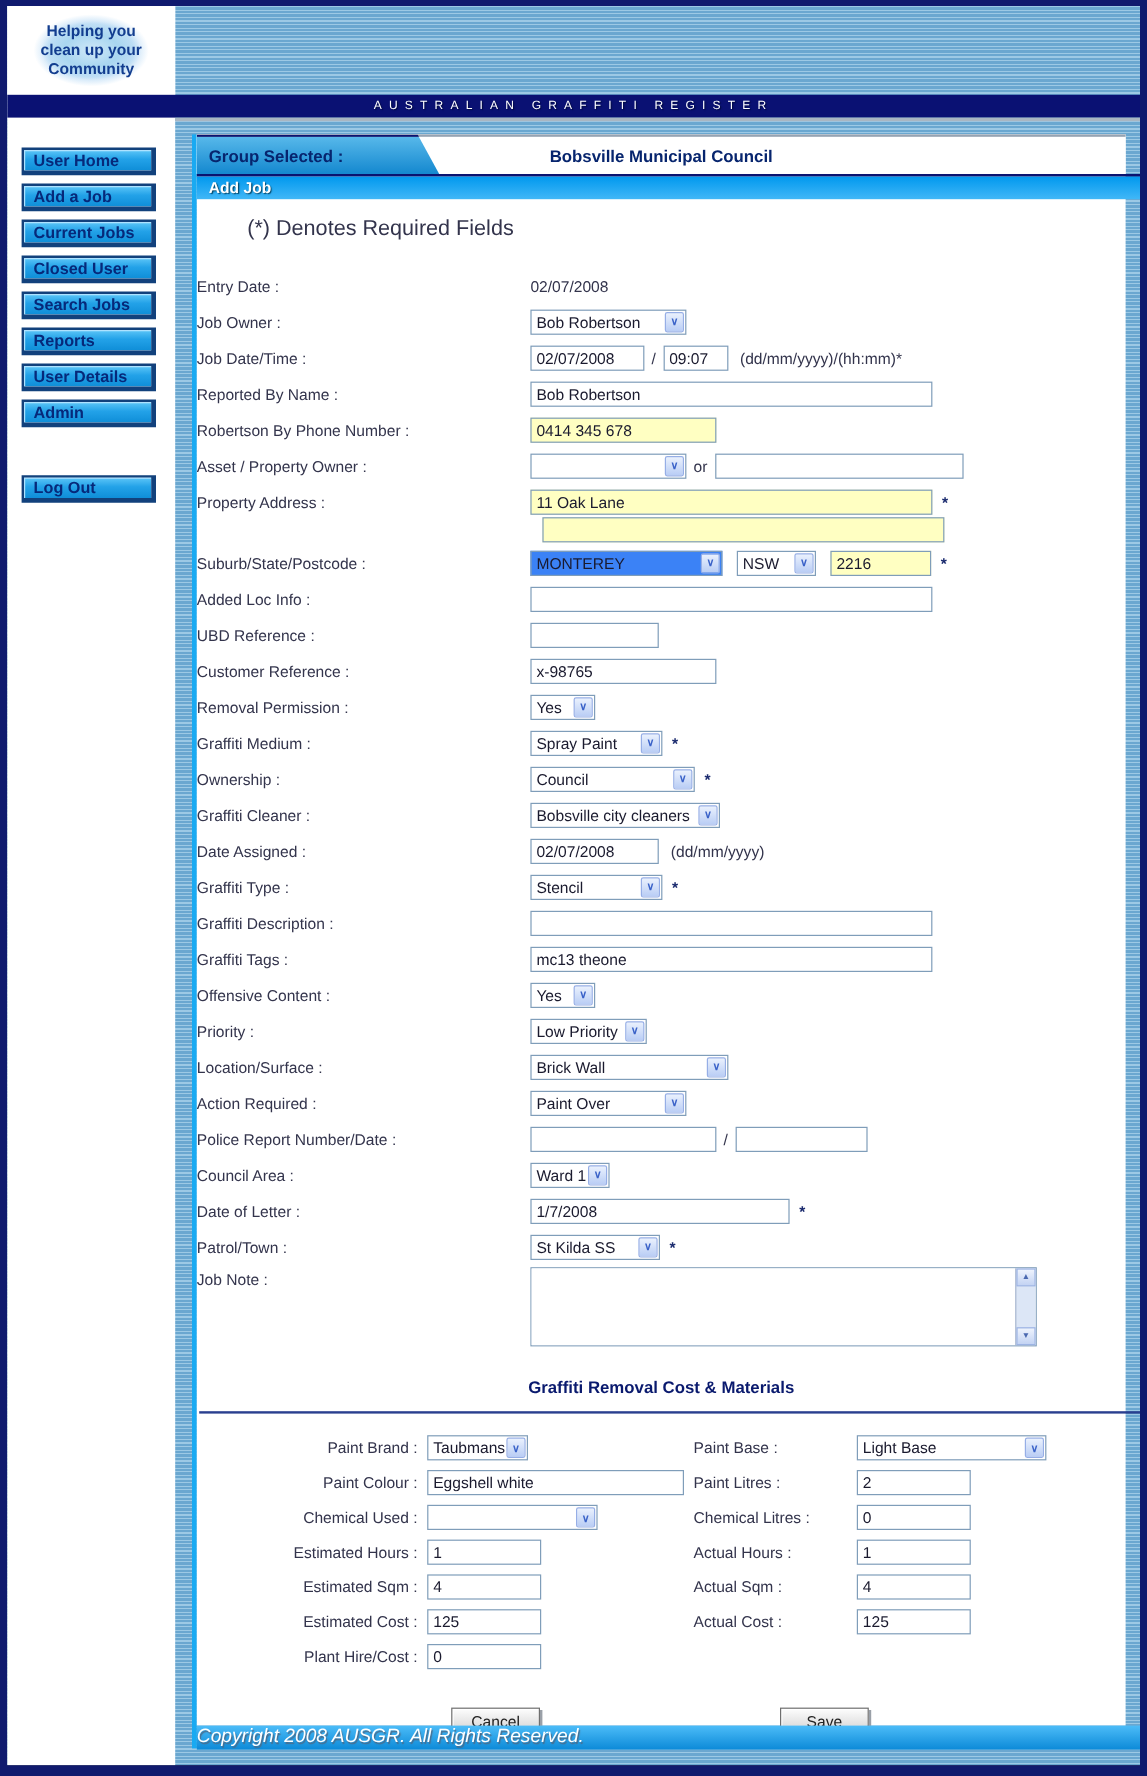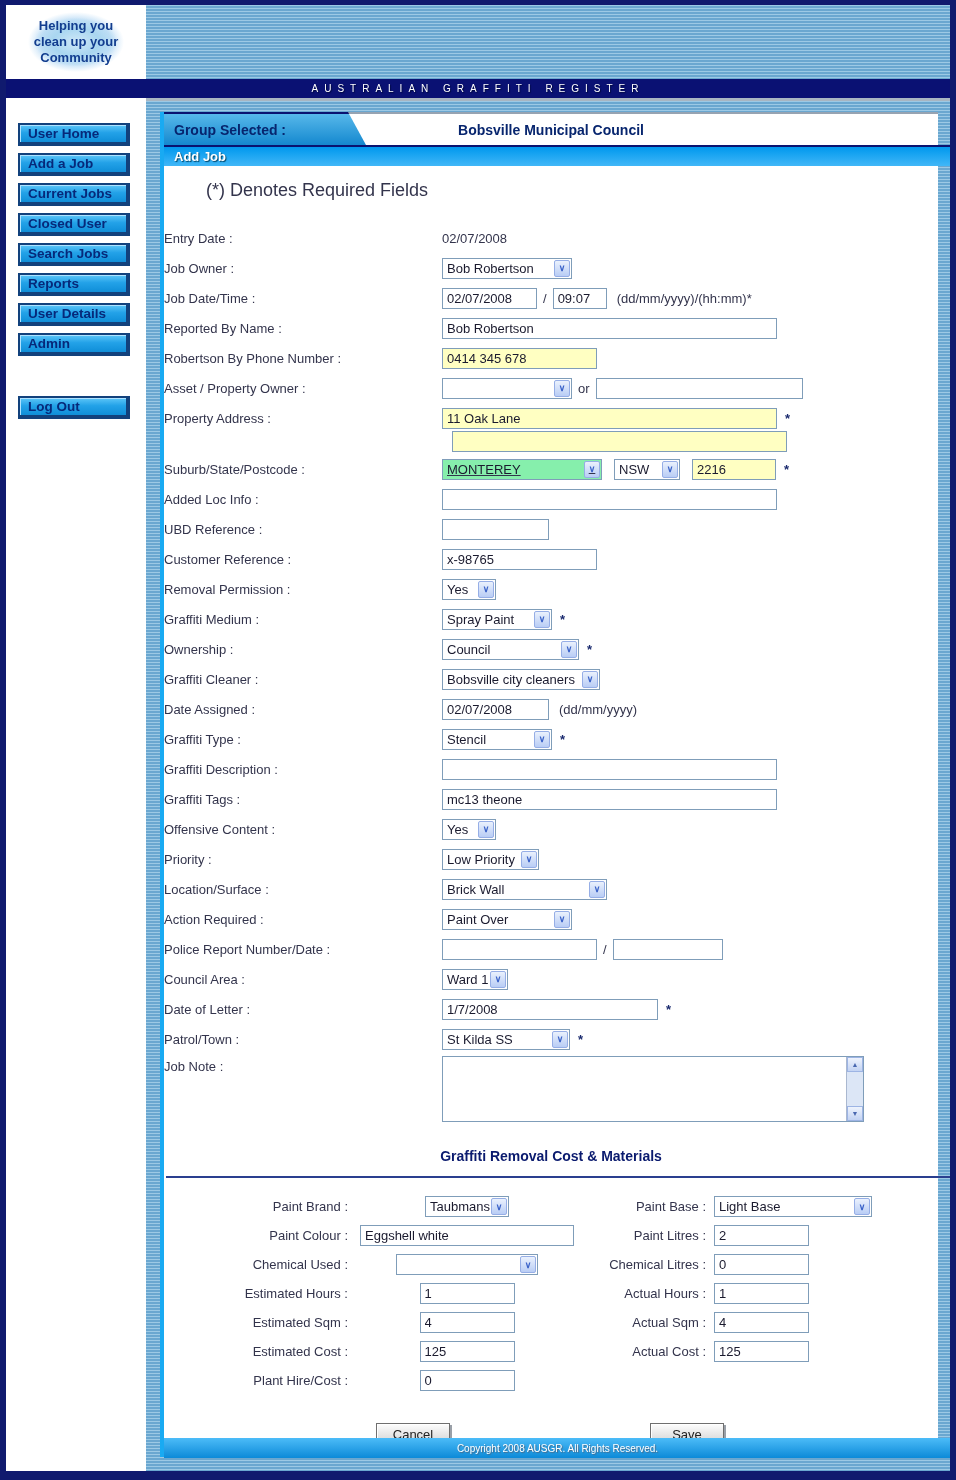--- a/index.html
+++ b/index.html
@@ -58,60 +58,60 @@
     color:#fff; font-weight:bold; font-size:13px; text-shadow:1px 1px 1px #046; }
   .req-note{ margin:14px 0 22px 42px; font-size:18px; color:#33344c; }
   
   .form{ font-size:13px; color:#33344c; }
   .row{ display:flex; align-items:center; min-height:30px; }
   .lbl{ width:278px; text-align:left; padding-right:20px; flex:none; }
   input[type=text]{ height:21px; border:1px solid #7f9db9; background:#fff; padding:0 4px;
     font-family:"Liberation Sans",sans-serif; font-size:13px; color:#1a1a2e; }
   input.yellow{ background:#ffffc2; }
   .sel{ display:inline-flex; align-items:center; height:21px; border:1px solid #7f9db9; background:#fff; cursor:pointer; }
-  .sel.yellow{ background:#86efac;text-decoration:underline; }
+  .sel.yellow{ background:#3b82f6; }
   .sel-text{ flex:1; padding:0 4px; white-space:nowrap; overflow:hidden; color:#1a1a2e; }
   .arw{ flex:none; width:16px; height:17px; margin:1px;
     background:linear-gradient(180deg,#eaf1fd,#b9cdf5); border:1px solid #96aee6; border-radius:2px;
     color:#3a62c8; font-size:9px; font-weight:bold; display:flex; align-items:center; justify-content:center; }
   .sep{ padding:0 6px; }
   .hint{ padding-left:10px; white-space:nowrap; }
   .req{ padding-left:8px; color:#1a2a6e; font-weight:bold; }
   .addr2{ margin:-2px 0 2px 288px; }
   
   .w50{width:54px}.w66{width:66px}.w85{width:84px}.w95{width:95px}.w107{width:107px}
-  .w110{width:110px}.w115{width:97px}.w128{width:128px}.w130{width:130px}.w137{width:137px}
+  .w110{width:110px}.w115{width:97px}.w128{width:108px}.w130{width:130px}.w137{width:137px}
   .w142{width:142px}.w155{width:155px}.w158{width:158px}.w160{width:160px}.w165{width:165px}.w207{width:207px}.w214{width:214px}.w216{width:216px}.w335{width:335px}
   
   .ta-wrap{ position:relative; width:422px; height:66px; border:1px solid #7f9db9; background:#fff; }
   .ta{ position:absolute; inset:0; right:17px; border:none; resize:none; outline:none;
     font-family:"Liberation Sans",sans-serif; font-size:13px; }
   .ta-scroll{ position:absolute; right:0; top:0; bottom:0; width:17px; background:#dce6f6;
     border-left:1px solid #aab8d0; display:flex; flex-direction:column; justify-content:space-between; }
   .ta-btn{ height:15px; background:linear-gradient(#eef3fd,#c3d3f3); border:1px solid #9db4e4;
     color:#4a68b0; font-size:7px; display:flex; align-items:center; justify-content:center; cursor:pointer; }
   
   .mat-heading{ margin:26px 0 12px 0; text-align:center; font-weight:bold; font-size:14px; color:#0a1a6e; }
   .hr{ height:2px; background:#2a3f8f; margin:0 -13px 14px 2px; }
   .mrow{ display:flex; align-items:center; height:29px; font-size:13px; color:#33344c; }
   .mlbl{ width:192px; text-align:right; padding-right:8px; flex:none; }
-  .mcell{ width:222px; flex:none; display:flex;justify-content:center; }
-  .mlbl2{ width:136px; text-align:right; padding-right:8px; flex:none; }
+  .mcell{ width:222px; flex:none; display:flex; }
+  .mlbl2{ width:136px; padding-right:8px; flex:none; }
   
   .btn-row{ display:flex; margin-top:28px; }
   .gbtn{ width:74px; height:22px; background:linear-gradient(180deg,#fdfdfd,#d2d2d2);
     border:1px solid #6f6f6f; box-shadow:2px 2px 0 #9aa0a8, inset 1px 1px 0 #fff;
     font-family:"Liberation Sans",sans-serif; font-size:13px; color:#222; cursor:pointer; }
   .gbtn.cancel{ margin-left:212px; }
   .gbtn.save{ margin-left:200px; }
   
   .copyright-bar{ position:absolute; left:158px; top:1433px; width:787px; height:20px;
     background:linear-gradient(180deg,#4cbcf8,#0c8ad8);
-    display:flex; align-items:center; justify-content:center;
-    color:#fff; font-size:10px; text-shadow:1px 1px 1px #4a6a88; }
+    display:flex; align-items:center; 
+    color:#fff; font-size:16px; text-shadow:1px 1px 1px #4a6a88;font-style:italic; }
 </style>
 </head>
 <body>
 
 <div class="page">
 
   <div class="sidebar-col"></div>
 
   <div class="badge">
     <div class="badge-blob"></div>

